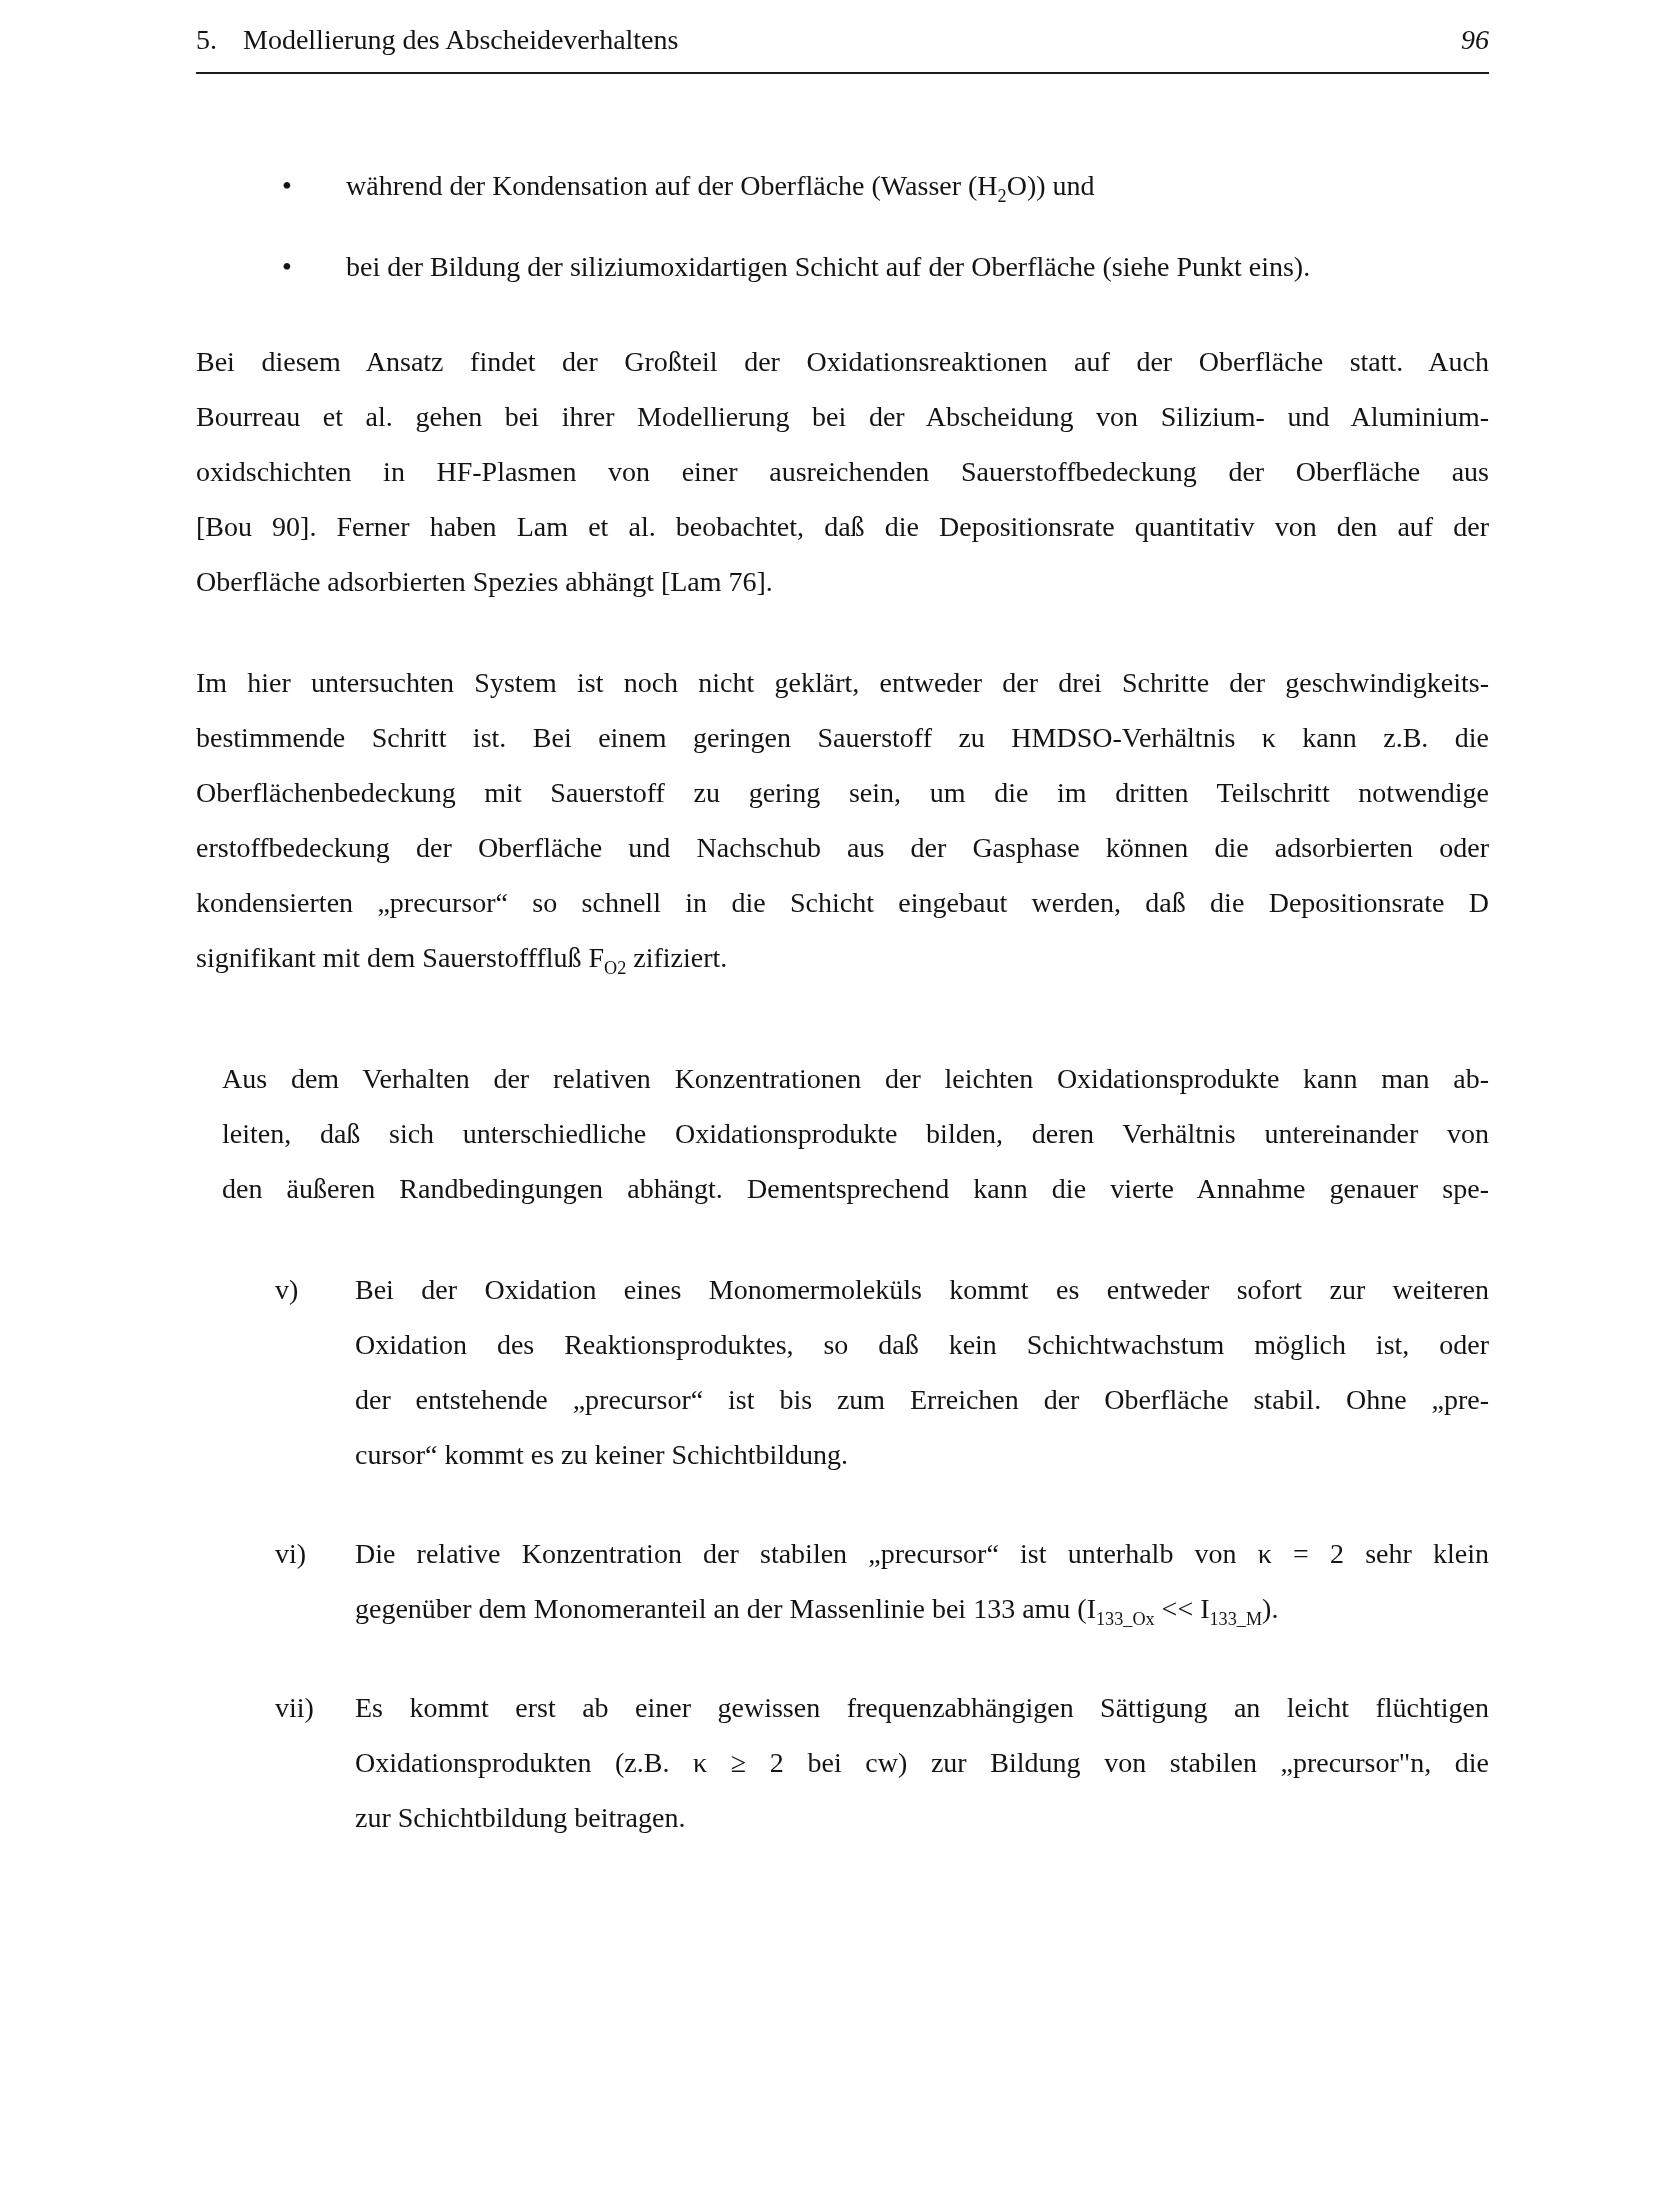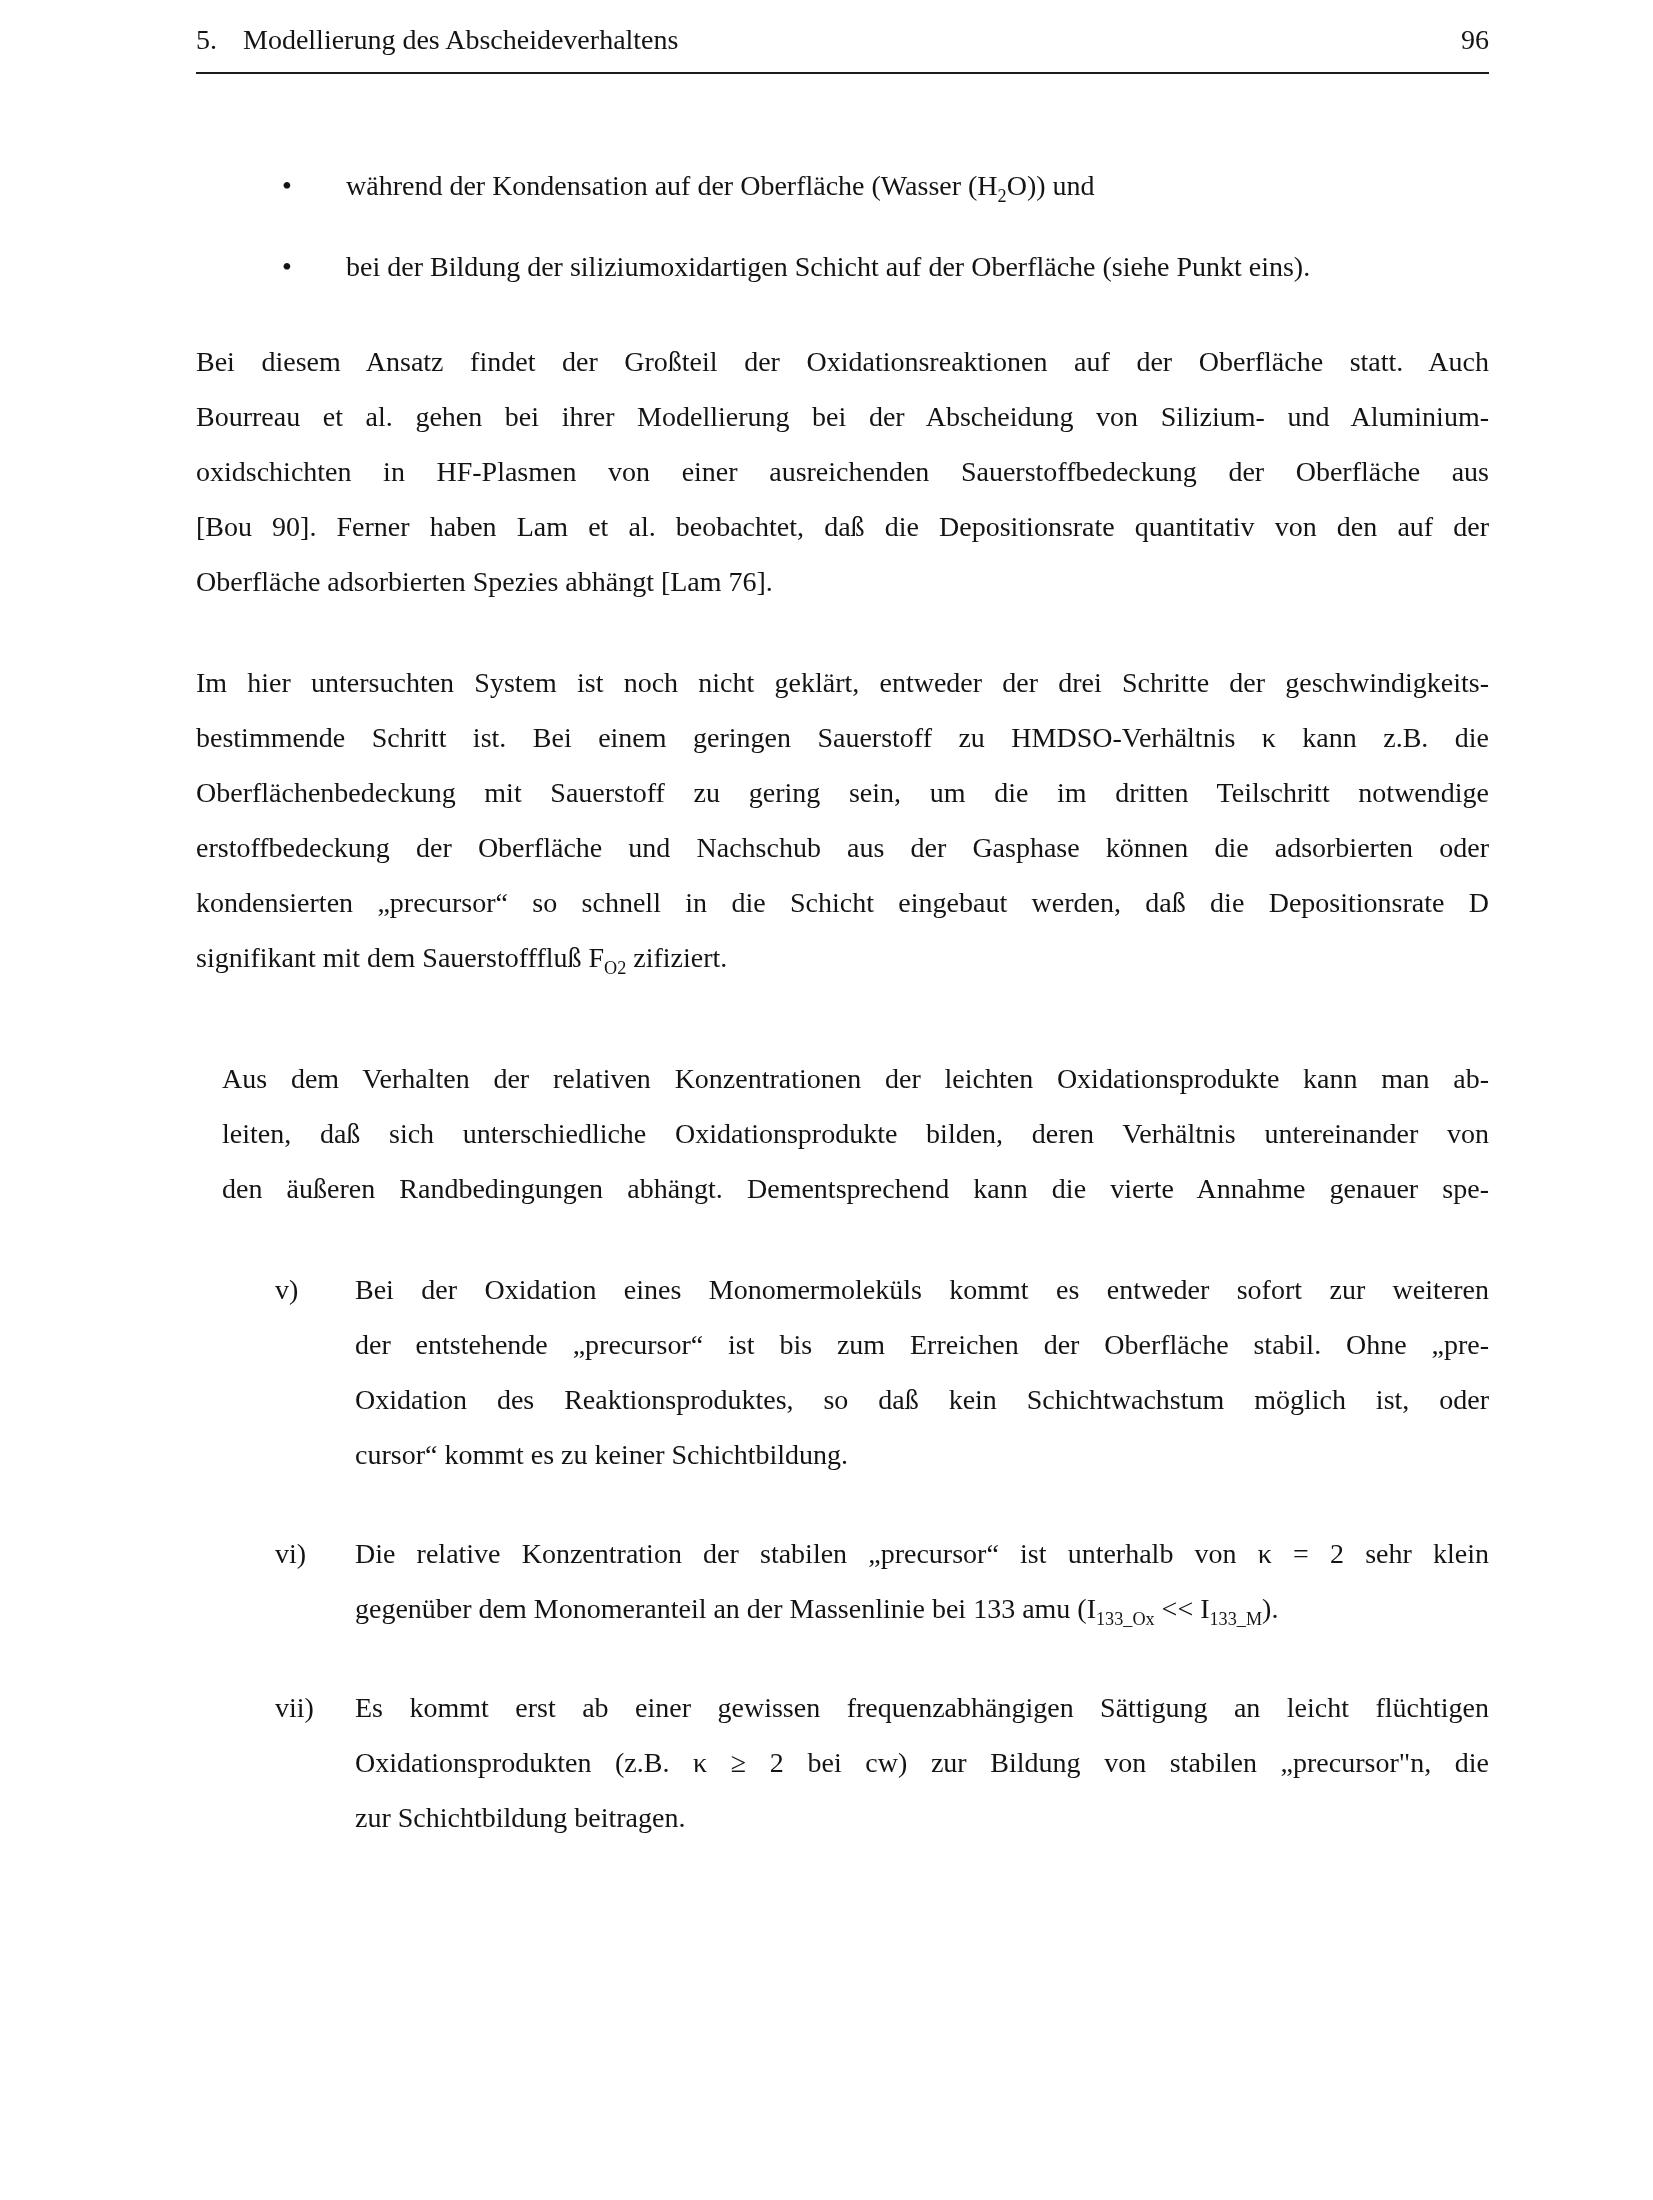--- a/index.html
+++ b/index.html
@@ -19,21 +19,21 @@
     overflow: hidden;
   }
   .header {
     display: flex;
     align-items: baseline;
     padding: 20px 0 12px 0;
     border-bottom: 2px solid #1c1c1c;
     line-height: 40px;
   }
   .ch-title { margin-left: 26px; font-family: Liberation Serif, serif; }
-  .pg-num { margin-left: auto; }
+  .pg-num { margin-left: auto; font-style: italic; }
 
   .content { padding-top: 0; }
 
   .bullets { margin: 84px 0 40px 0; }
   .bullet {
     position: relative;
     padding-left: 150px;
     margin-bottom: 26px;
     line-height: 55px;
   }
@@ -106,22 +106,22 @@
 
     <div class="para gap-before">
       <div class="line">Aus dem Verhalten der relativen Konzentrationen der leichten Oxidationsprodukte kann man ab-</div>
       <div class="line">leiten, daß sich unterschiedliche Oxidationsprodukte bilden, deren Verhältnis untereinander von</div>
       <div class="line">den äußeren Randbedingungen abhängt. Dementsprechend kann die vierte Annahme genauer spe-</div>
     </div>
 
     <div class="item">
       <span class="item-label">v)</span>
       <div class="line">Bei der Oxidation eines Monomermoleküls kommt es entweder sofort zur weiteren</div>
+      <div class="line">Oxidation des Reaktionsproduktes, so daß kein Schichtwachstum möglich ist, oder</div>
       <div class="line">der entstehende „precursor“ ist bis zum Erreichen der Oberfläche stabil. Ohne „pre-</div>
-      <div class="line">Oxidation des Reaktionsproduktes, so daß kein Schichtwachstum möglich ist, oder</div>
       <div class="line last">cursor“ kommt es zu keiner Schichtbildung.</div>
     </div>
 
     <div class="item">
       <span class="item-label">vi)</span>
       <div class="line">Die relative Konzentration der stabilen „precursor“ ist unterhalb von κ = 2 sehr klein</div>
       <div class="line last"><span>gegenüber dem Monomeranteil an der Massenlinie bei 133 amu (I</span><sub>133_Ox</sub><span> &lt;&lt; I</span><sub>133_M</sub><span>).</span></div>
     </div>
 
     <div class="item">

